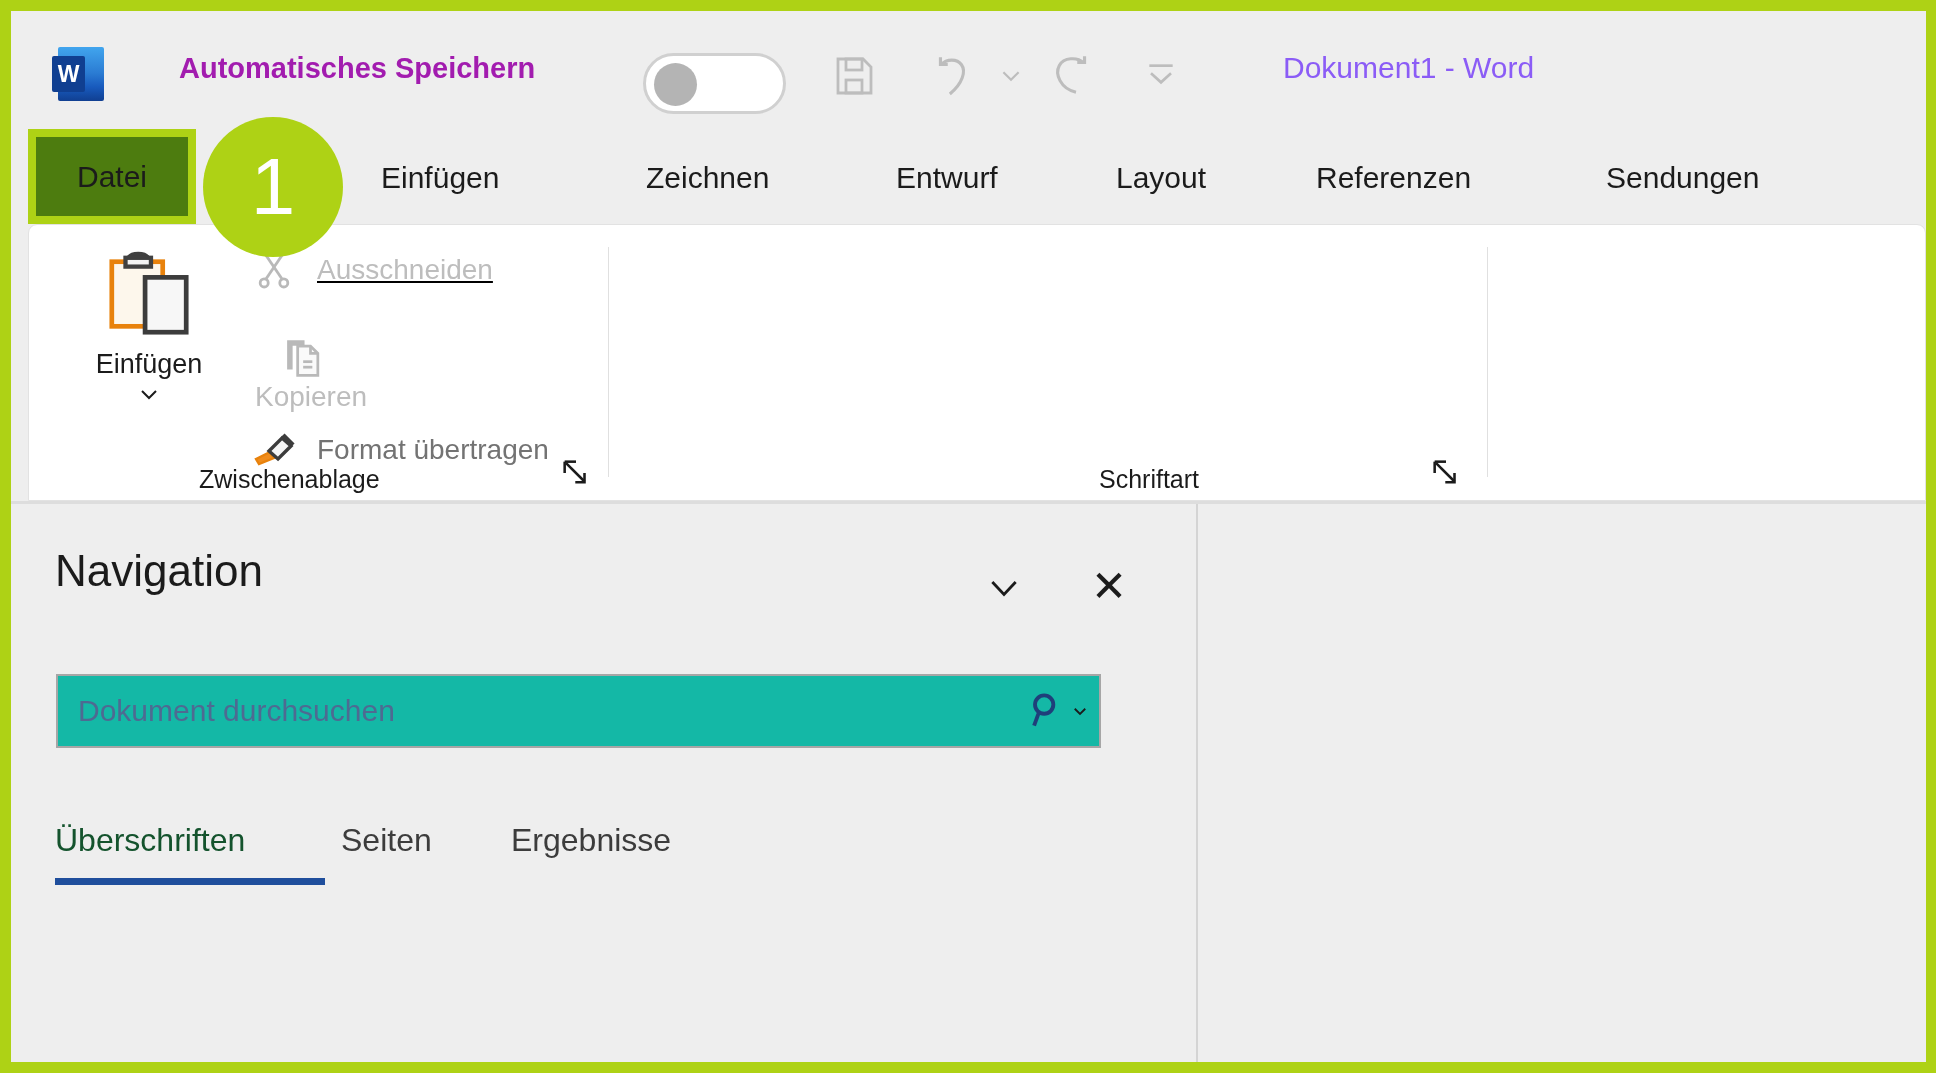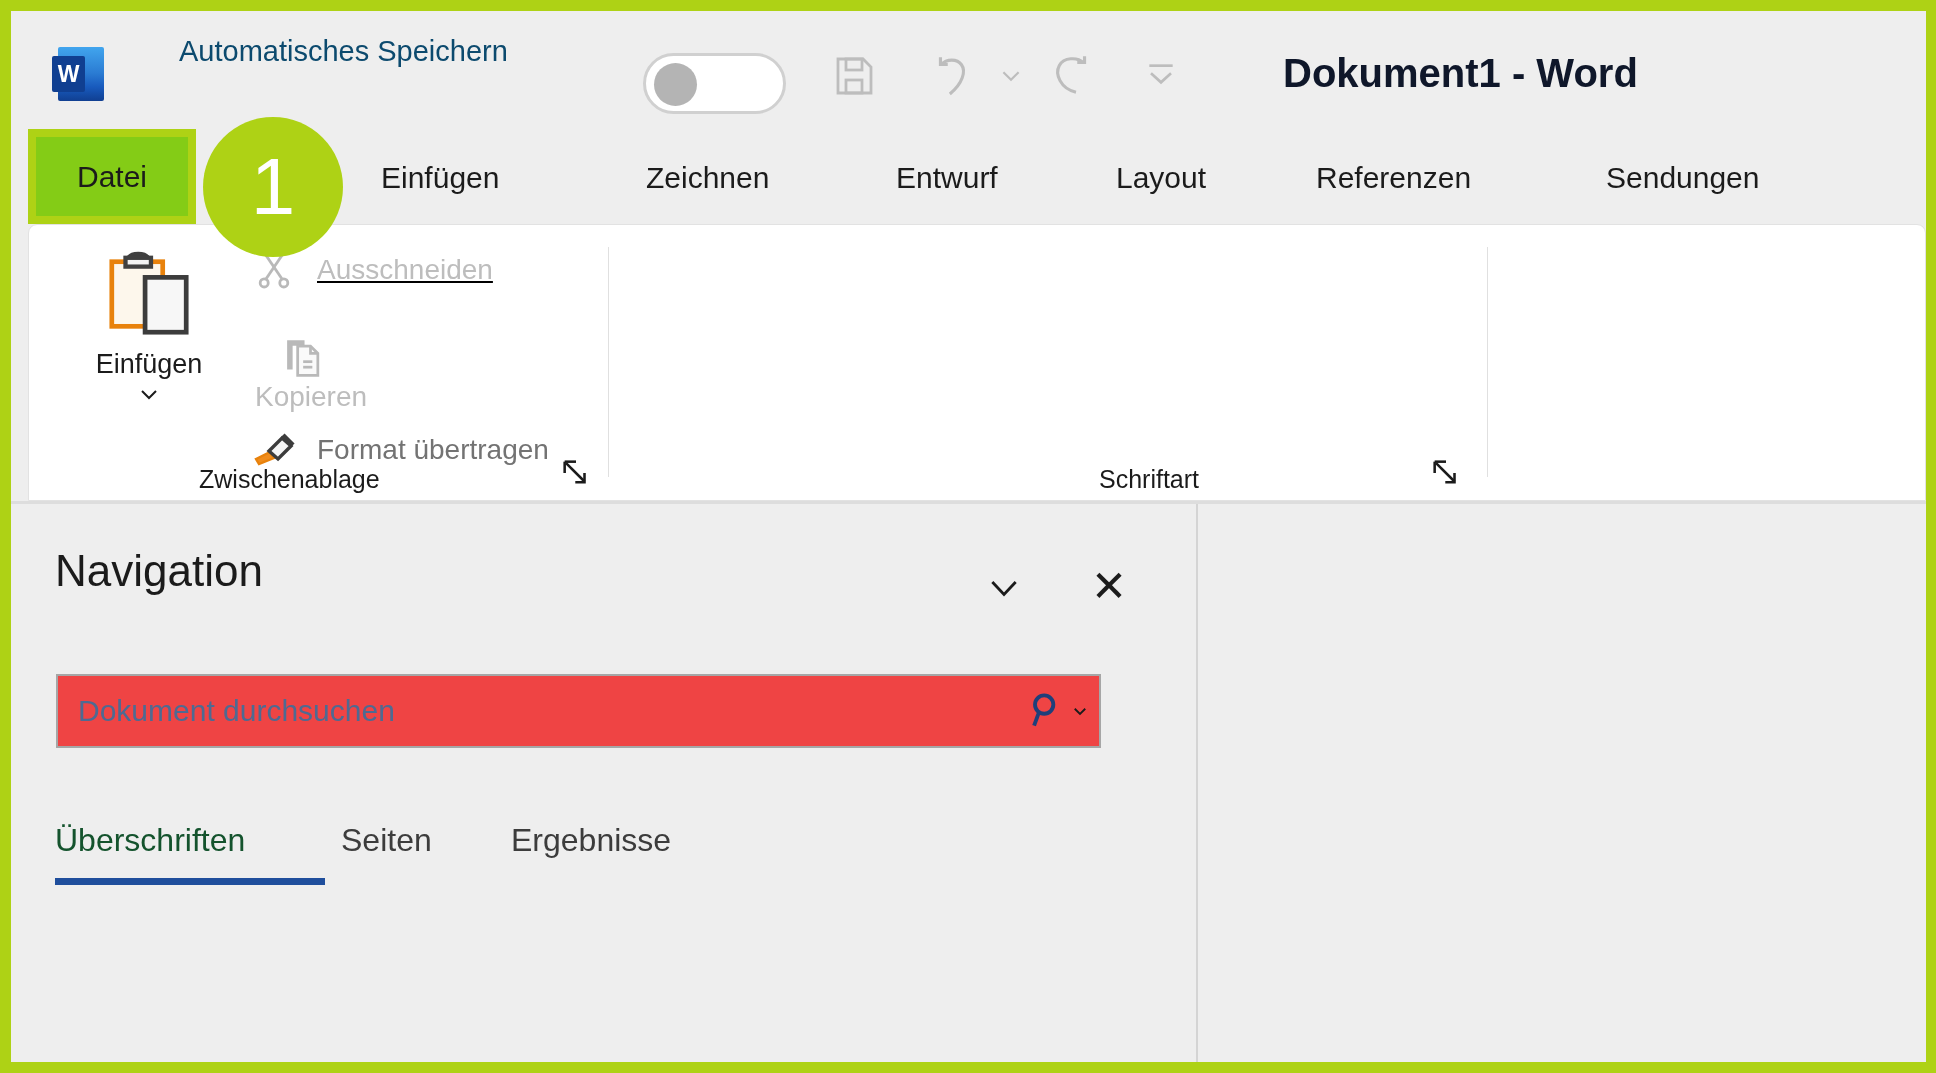--- a/index.html
+++ b/index.html
@@ -46,23 +46,24 @@
     background: #103f91;
     border-radius: 2px;
     display: flex; align-items: center; justify-content: center;
   }
   #word-logo .front span {
     color: #ffffff; font-size: 23px; font-weight: bold;
     font-family: "Liberation Sans", sans-serif; line-height: 1;
   }
 
   .tb-label {
-    position: absolute; top: 24px;
-    font-size: 29px; color: #0c4a6e;
+    position: absolute; top: 41px;
+    font-size: 29px; color: #a21caf;
     white-space: nowrap;
+    font-weight: bold;
   }
   #autosave-label { left: 168px; }
 
   #autosave-toggle {
     position: absolute; left: 632px; top: 42px;
     width: 143px; height: 61px;
     background: #ffffff;
     border: 3px solid #d0d0d0;
     border-radius: 32px;
     cursor: pointer;
@@ -81,39 +82,39 @@
     cursor: pointer;
   }
   #save-icon    { left: 812px; }
   #undo-icon    { left: 912px; }
   #undo-chevron { left: 982px; top: 47px; width: 36px; height: 36px; }
   #redo-icon    { left: 1029px; }
   #qat-chevron  { left: 1130px; top: 43px; width: 40px; height: 40px; }
 
   #doc-title {
     position: absolute; left: 1272px; top: 40px;
-    font-size: 40px; color: #0f172a; white-space: nowrap; font-weight: bold;
+    font-size: 30px; color: #8b5cf6; white-space: nowrap;
   }
 
   
   #tabstrip {
     position: absolute; left: 0; top: 118px;
     width: 100%; height: 97px;
     background: #eeeeee;
   }
   .tab {
     position: absolute; top: 0; height: 97px;
     display: flex; align-items: center; justify-content: center;
     font-size: 30px; color: #1b1b1b; white-space: nowrap;
     cursor: pointer;
   }
   #tab-datei {
     left: 17px; width: 168px; height: 95px;
     border: 8px solid #aed215;
-    background: #84cc16;
+    background: #4d7c0f;
     text-align: right;
   }
   #tab-einfuegen  { left: 370px; }
   #tab-zeichnen   { left: 635px; }
   #tab-entwurf    { left: 885px; }
   #tab-layout     { left: 1105px; }
   #tab-referenzen { left: 1305px; }
   #tab-sendungen  { left: 1595px; }
 
   #step-badge {
@@ -297,21 +298,21 @@
   #nav-close {
     position: absolute; left: 1070px; top: 56px;
     width: 56px; height: 52px; cursor: pointer;
     display: flex; align-items: center; justify-content: center;
   }
   #nav-close span { font-size: 43px; color: #1b1b1b; line-height: 1; }
 
   #search-box {
     position: absolute; left: 45px; top: 170px;
     width: 1045px; height: 74px;
-    background: #ef4444;
+    background: #14b8a6;
     border: 2px solid #a6a6a6;
     display: flex; align-items: center;
     cursor: text;
   }
   #search-input {
     flex: 1; border: none; outline: none;
     background: transparent;
     font-size: 30px; color: #1b1b1b;
     font-family: "Liberation Sans", sans-serif;
     margin-left: 20px;

